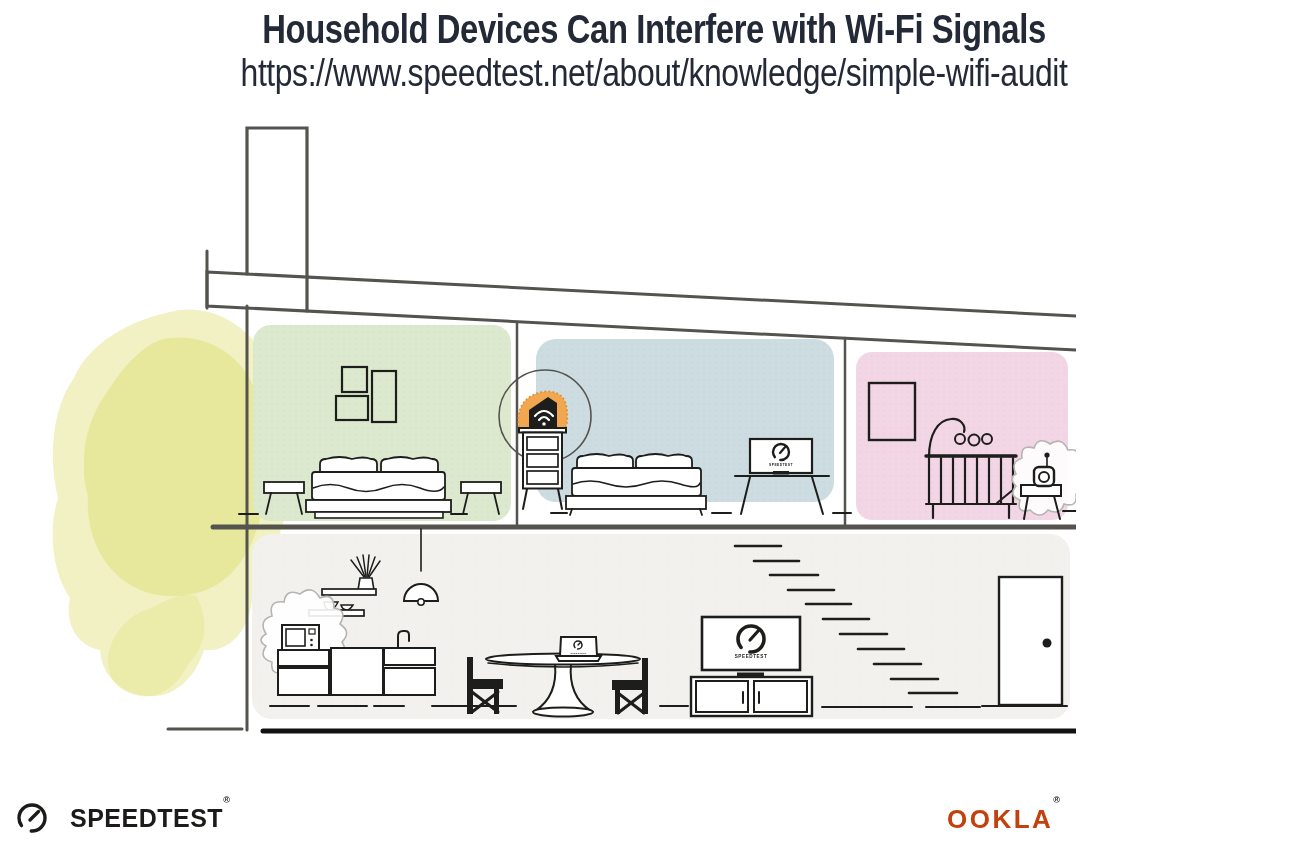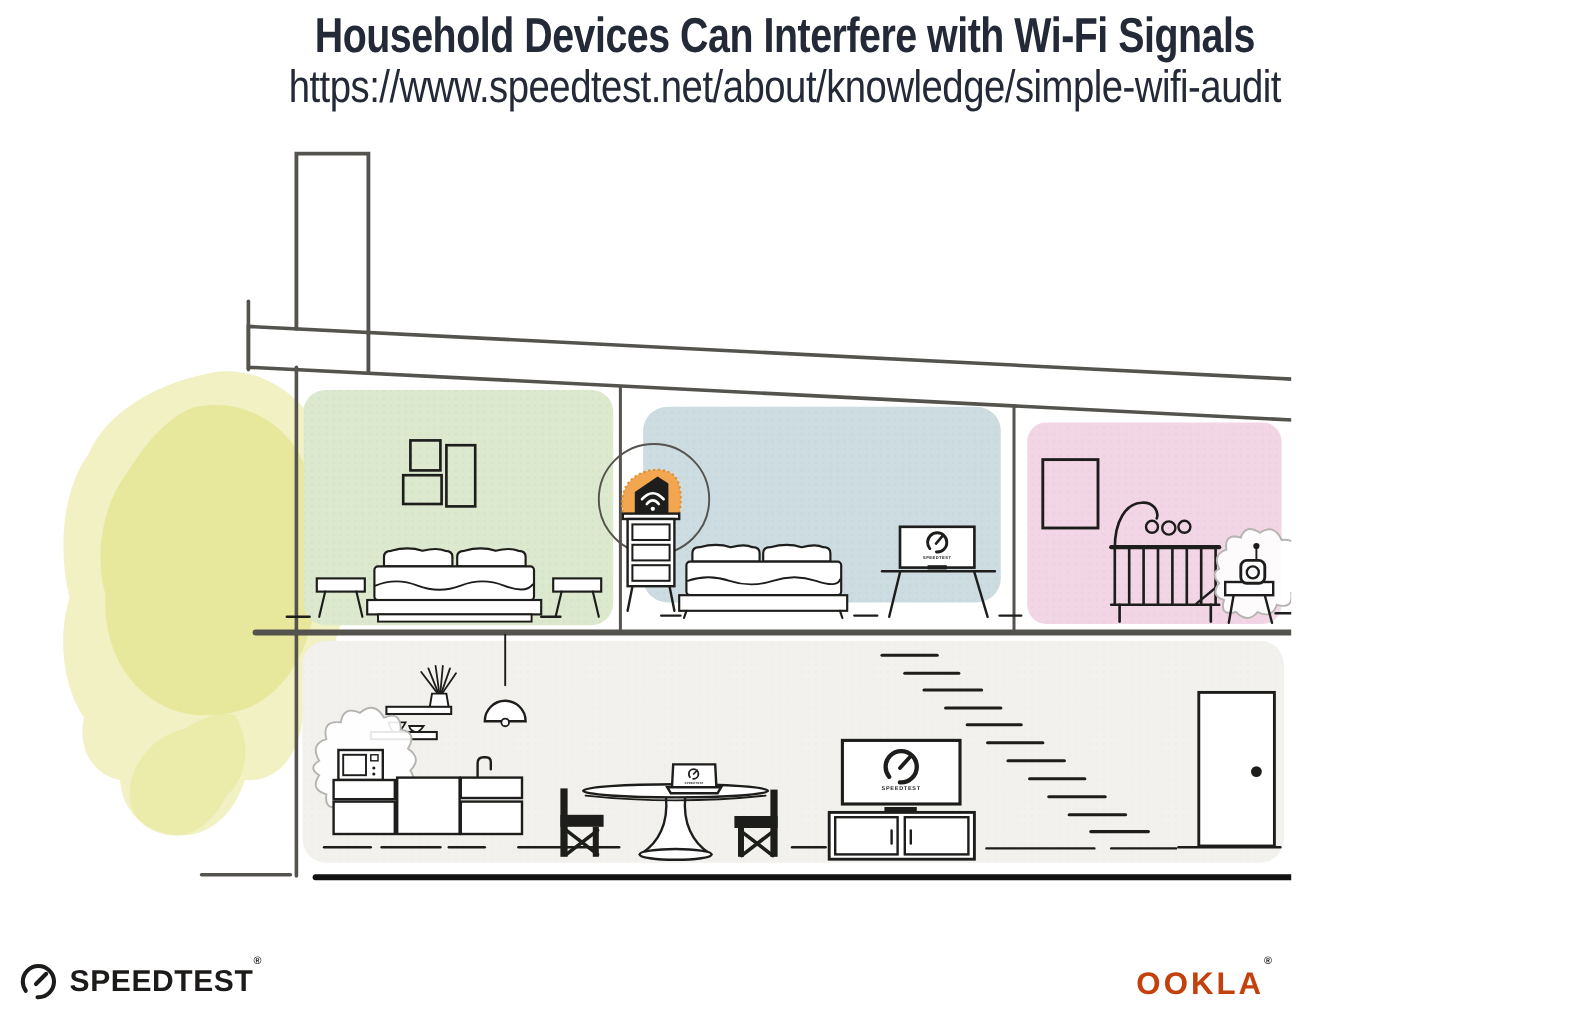--- a/index.html
+++ b/index.html
@@ -13,21 +13,21 @@
          color:var(--c-title);transform:scaleX(0.84);transform-origin:50% 0;}
   .illus{position:absolute;left:0;top:0;}
   
   .st{stroke:var(--c-structure);fill:none;}
   .fu{stroke:var(--c-furniture);fill:none;}
   .fuw{stroke:var(--c-furniture);fill:#fff;}
   .blk{fill:var(--c-furniture);stroke:none;}
   .burst{stroke:var(--c-burst);fill:rgba(255,255,255,0.9);stroke-width:1.6;}
   svg text{font-family:"Liberation Sans",sans-serif;font-weight:700;fill:var(--c-furniture);}
   
-  .footer-speedtest{position:absolute;left:14px;top:800px;display:flex;align-items:center;gap:8px;}
+  .footer-speedtest{position:absolute;left:14px;top:800px;display:flex;align-items:center;gap:20px;}
   .st-word{font:700 25px "Liberation Sans",sans-serif;letter-spacing:0.5px;color:#1c1b19;}
   .tm{font:700 9px "Liberation Sans",sans-serif;color:#1c1b19;vertical-align:top;position:relative;top:-9px;}
   .footer-ookla{position:absolute;right:16px;top:804px;display:flex;align-items:flex-start;}
   .ookla-word{font:600 26px "Liberation Sans",sans-serif;letter-spacing:2.5px;color:#c2410c;}
 </style>
 </head>
 <body>
 
 <div class="page">
 

